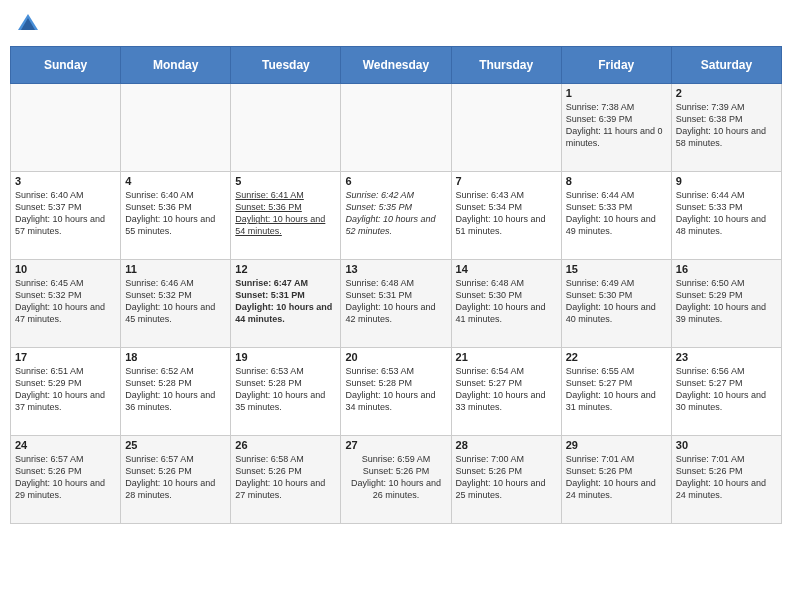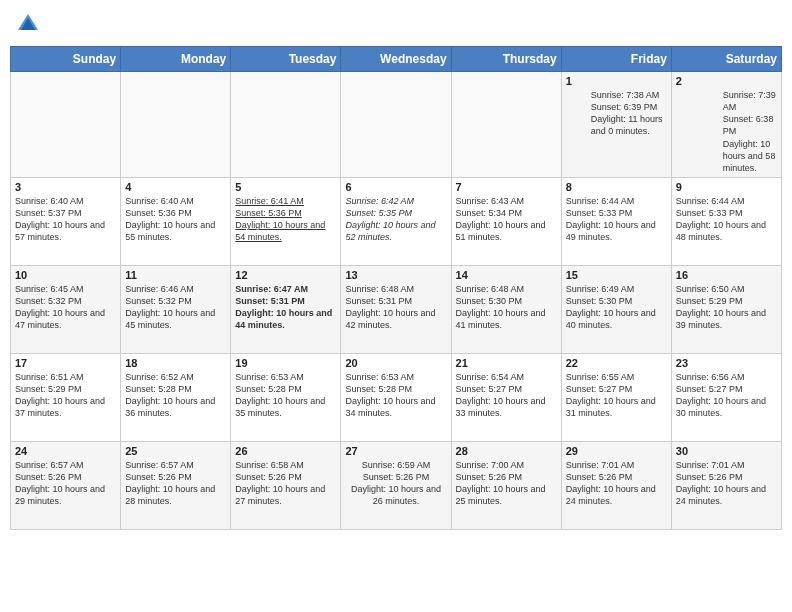--- a/index.html
+++ b/index.html
@@ -63,22 +63,22 @@
     .calendar {
       width: 100%;
       border-collapse: collapse;
       table-layout: fixed;
     }
     .calendar thead tr th {
       background: #4a7fc1;
       color: #fff;
       font-size: 12px;
       font-weight: bold;
-      padding: 5px 4px;
-      text-align: right;
+      padding: 11px 4px;
+      text-align: center;
       border: 1px solid #3a6aaa;
     }
     .calendar tbody tr td {
       border: 1px solid #ccc;
       vertical-align: top;
       padding: 3px 4px;
       font-size: 9.5px;
       color: #222;
       background: #fff;
       height: 88px;
@@ -142,27 +142,27 @@
     <tbody id="calendar-body">
 
     <tr>
           <td class="empty-cell"></td>
           <td class="empty-cell"></td>
           <td class="empty-cell"></td>
           <td class="empty-cell"></td>
           <td class="empty-cell"></td>
           <td>
             <span class="day-number">1</span>
-            <div class="cell-content" style="white-space: pre-line; margin-left: 25px;">Sunrise: 7:38 AM
+            <div class="cell-content" style="white-space: pre-line;">Sunrise: 7:38 AM
 Sunset: 6:39 PM
 Daylight: 11 hours and 0 minutes.</div>
           </td>
           <td>
             <span class="day-number">2</span>
-            <div class="cell-content" style="white-space: pre-line; margin-left: 47px;">Sunrise: 7:39 AM
+            <div class="cell-content" style="white-space: pre-line;">Sunrise: 7:39 AM
 Sunset: 6:38 PM
 Daylight: 10 hours and 58 minutes.</div>
           </td>
         </tr>
         <tr>
           <td>
             <span class="day-number">3</span>
             <div class="cell-content" style="white-space: pre-line;">Sunrise: 6:40 AM
 Sunset: 5:37 PM
 Daylight: 10 hours and 57 minutes.</div>

